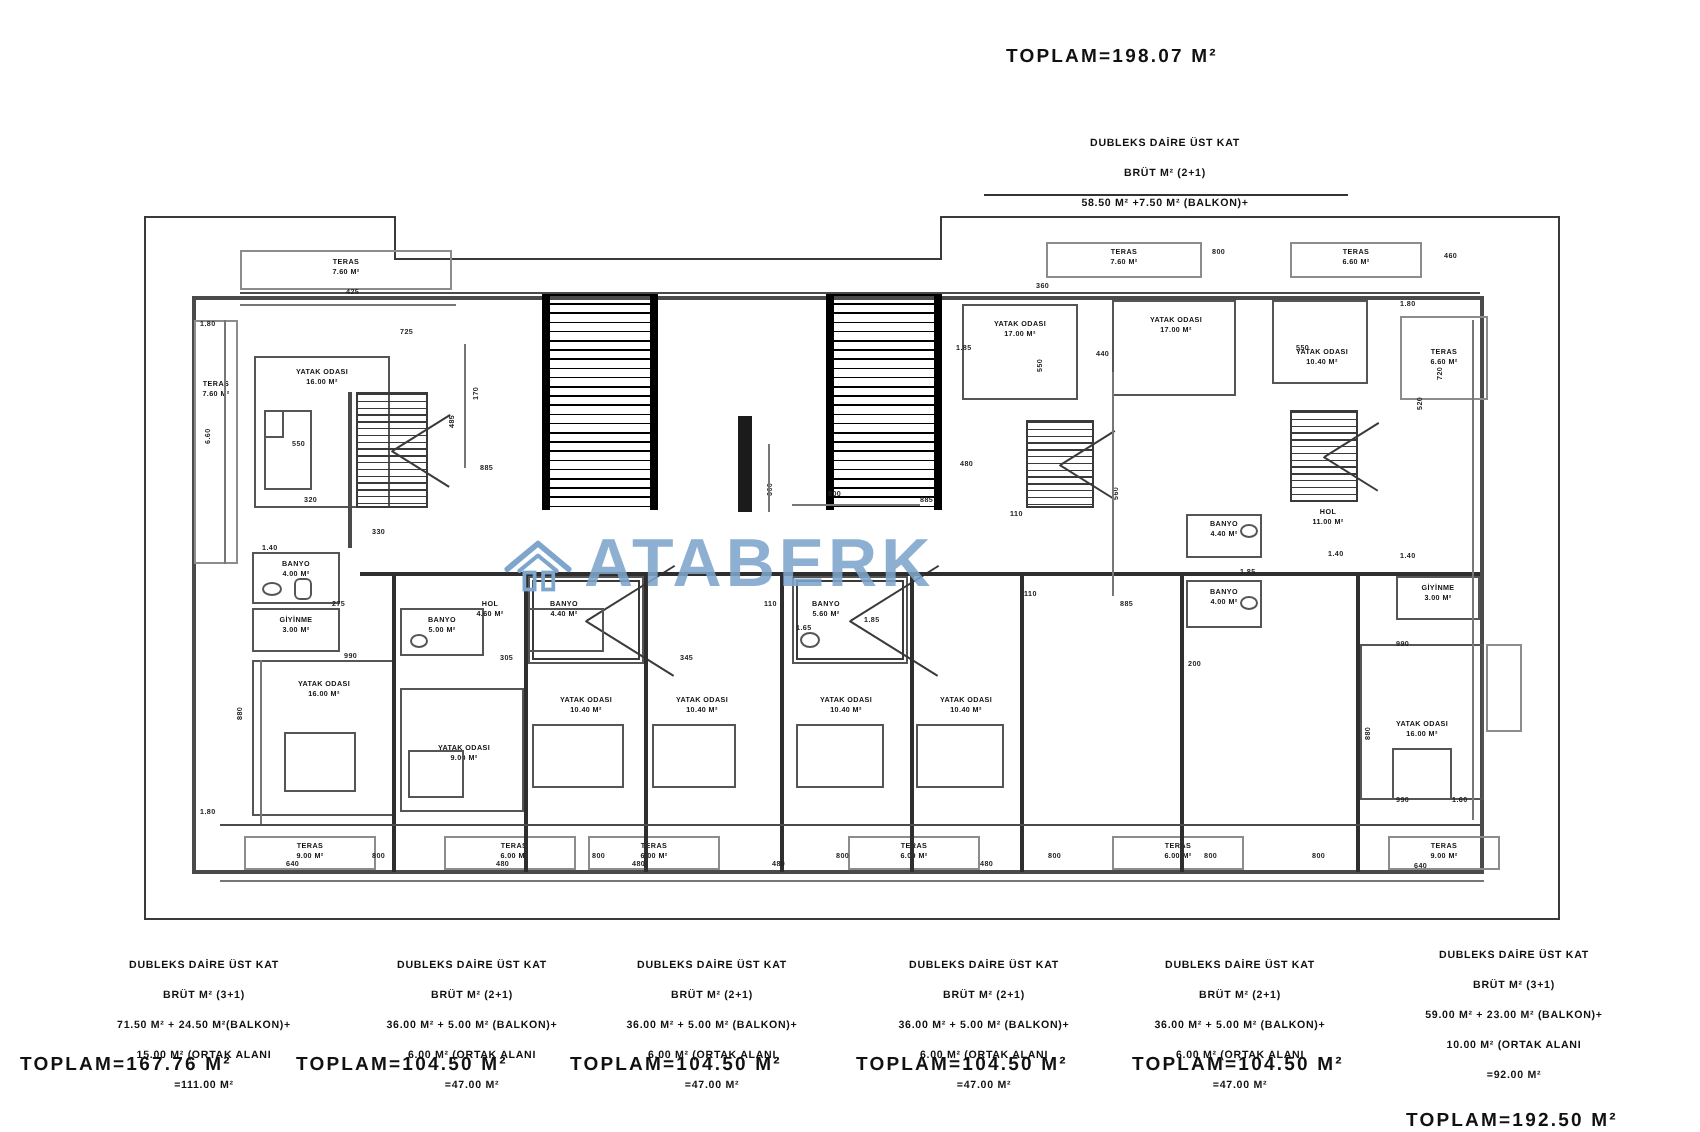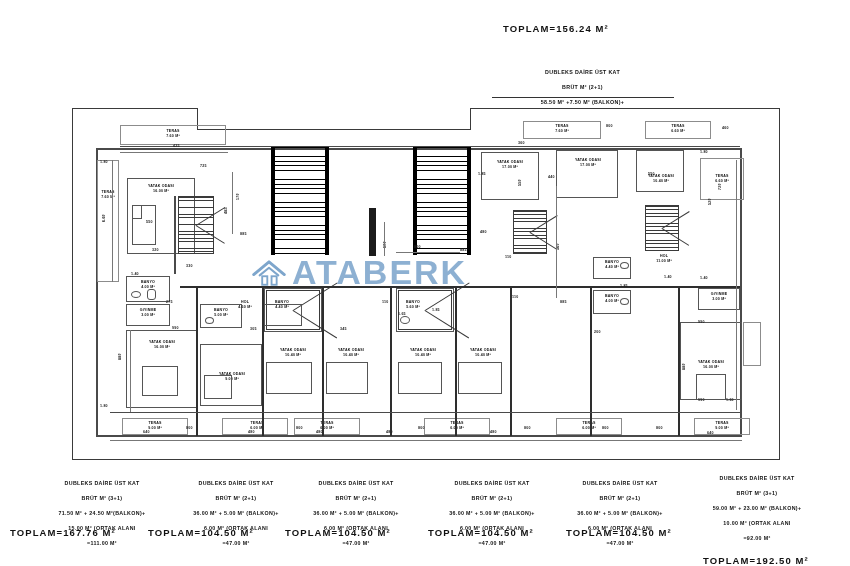--- a/index.html
+++ b/index.html
@@ -183,21 +183,21 @@
     line-height: 4.6px;
     letter-spacing: 0.2px;
     color: #111;
     white-space: pre-line;
   }
 
   
   #watermark {
     position: absolute;
     left: 238px;
-    top: 247px;
+    top: 257px;
     width: 300px;
     height: 56px;
     pointer-events: none;
     z-index: 40;
   }
   #watermark .wm-text {
     position: absolute;
     left: 54px;
     top: 6px;
     font-size: 34px;
@@ -219,21 +219,21 @@
     position: absolute;
     background: #333;
     height: 1px;
   }
 </style>
 </head>
 <body>
 
 <div id="page">
 
-  <div class="txt ttl-toplam" style="left:503px; top:23px;">TOPLAM=156.24 M²</div>
+  <div class="txt ttl-toplam" style="left:503px; top:23px;">TOPLAM=198.07 M²</div>
 
   <div class="blk" style="left:495px; top:62px; width:175px;">
     <span class="l">DUBLEKS DAİRE ÜST KAT</span>
     <span class="l">BRÜT M² (2+1)</span>
     <span class="l">58.50 M² +7.50 M² (BALKON)+</span>
     <span class="l">10.00 M² (ORTAK ALANI</span>
     <span class="l">=76.00 M²</span>
   </div>
   <div class="hsep" style="left:492px; top:97px; width:182px;"></div>
 

